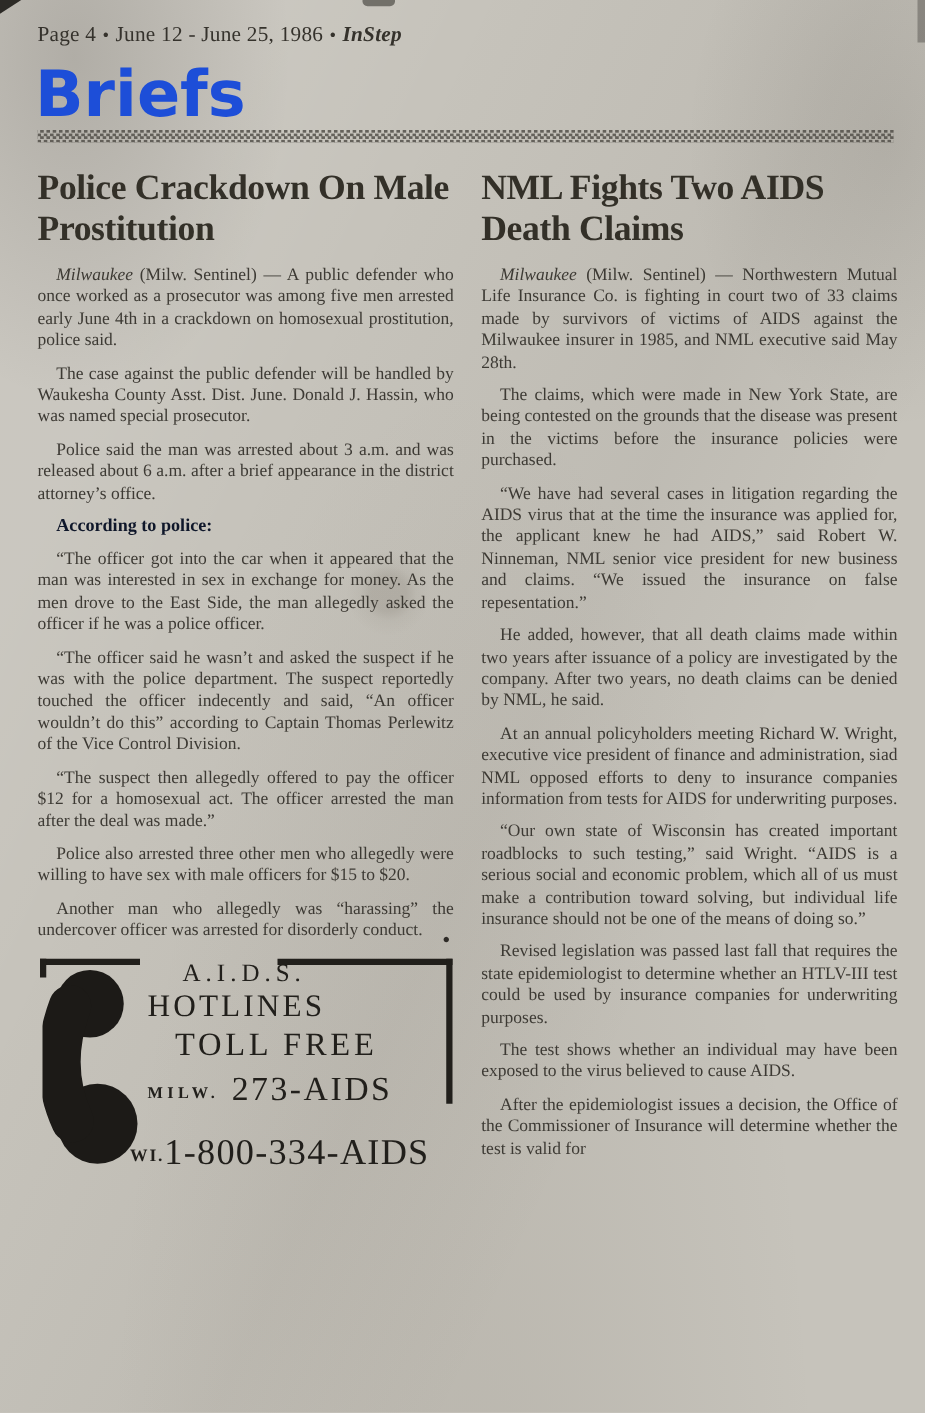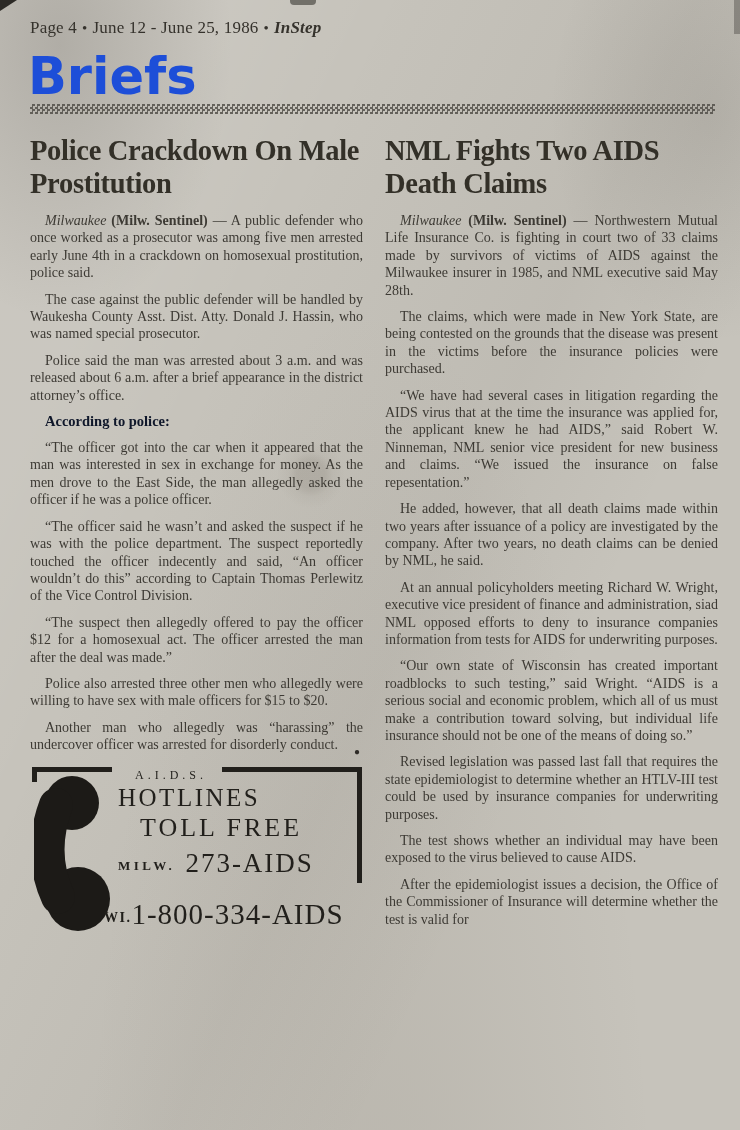--- a/index.html
+++ b/index.html
@@ -48,21 +48,21 @@
 
   h2.headline{
     font-size:28.5px;line-height:33px;font-weight:bold;color:#333028;
     margin:6px 0 12px 0;letter-spacing:-.3px;
   }
   .para{
     font-size:14px;line-height:17.4px;text-align:justify;
     margin:0 0 9px 0;text-indent:15px;color:#3d3a34;
   }
   .dateline .loc{font-style:italic;}
-  .dateline .src{font-weight:bold;}
+  .dateline .src{font-weight:normal;}
   .subhead{
     font-size:14.5px;font-weight:bold;color:#0f172a;
     margin:2px 0 9px 0;text-indent:15px;
   }
   .endmark{text-align:right;margin-top:-17px;font-size:10px;color:#2e2b27;padding-right:3px;}
 
   .continued{
     text-align:right;font-style:italic;font-size:15.5px;color:#35322c;
     margin-top:-3px;padding-right:12px;
   }
@@ -70,21 +70,21 @@
 
   
   .hotline-box{position:relative;margin-top:8px;height:172px;width:338px;}
   .hl-border{position:absolute;background:#211f1b;}
   .b-top-left{left:2px;top:2px;width:80px;height:5px;}
   .b-corner{left:2px;top:2px;width:5px;height:15px;}
   .b-top-right{left:192px;top:2px;width:140px;height:5px;}
   .b-right{left:327px;top:2px;width:5px;height:116px;}
   .phone-icon{position:absolute;left:4px;top:10px;width:78px;height:158px;}
   .hl-text{position:absolute;left:88px;top:4px;width:260px;color:#211f1b;line-height:1;}
-  .hl-aids{font-size:12px;letter-spacing:4px;margin:0 0 4px 17px;}
+  .hl-aids{font-size:20px;letter-spacing:4px;margin:0 0 4px 28px;}
   .hl-hotlines{font-size:25px;letter-spacing:2.5px;margin:0 0 5px 0;}
   .hl-tollfree{font-size:26px;letter-spacing:3px;margin:0 0 9px 22px;}
   .hl-row{white-space:nowrap;margin:0 0 4px 0;}
   .hl-label{font-size:13px;letter-spacing:3.5px;font-weight:bold;vertical-align:2px;}
   .hl-num1{font-size:27px;letter-spacing:2px;margin-left:10px;}
   .hl-row2{margin-left:-14px;margin-top:23px;}
   .hl-label2{font-size:14px;letter-spacing:1.5px;font-weight:bold;vertical-align:2px;}
   .hl-num2{font-size:29px;letter-spacing:1px;}
 </style>
 </head>
@@ -103,21 +103,21 @@
 
   <div class="section-title">Briefs</div>
   <div class="section-rule"></div>
 
   <div class="columns">
 
     <section class="col">
       <h2 class="headline">Police Crackdown On Male Prostitution</h2>
       <p class="para dateline"><span class="loc">Milwaukee </span><span class="src">(Milw. Sentinel) </span><span>— A public defender who once worked as a prosecutor was among five men arrested early June 4th in a crackdown on homosexual prostitution, police said.</span></p>
       <div>
-          <p class="para">The case against the public defender will be handled by Waukesha County Asst. Dist. Atty. Donald J. Hassin, who was named special prosecutor.</p>
+          <p class="para">The case against the public defender will be handled by Waukesha County Asst. Dist. June. Donald J. Hassin, who was named special prosecutor.</p>
           <p class="para">Police said the man was arrested about 3 a.m. and was released about 6 a.m. after a brief appearance in the district attorney’s office.</p>
         </div>
       <h3 class="subhead">According to police:</h3>
       <div>
           <p class="para">“The officer got into the car when it appeared that the man was interested in sex in exchange for money. As the men drove to the East Side, the man allegedly asked the officer if he was a police officer.</p>
           <p class="para">“The officer said he wasn’t and asked the suspect if he was with the police department. The suspect reportedly touched the officer indecently and said, “An officer wouldn’t do this” according to Captain Thomas Perlewitz of the Vice Control Division.</p>
           <p class="para">“The suspect then allegedly offered to pay the officer $12 for a homosexual act. The officer arrested the man after the deal was made.”</p>
           <p class="para">Police also arrested three other men who allegedly were willing to have sex with male officers for $15 to $20.</p>
           <p class="para">Another man who allegedly was “harassing” the undercover officer was arrested for disorderly conduct.</p>
         </div>

